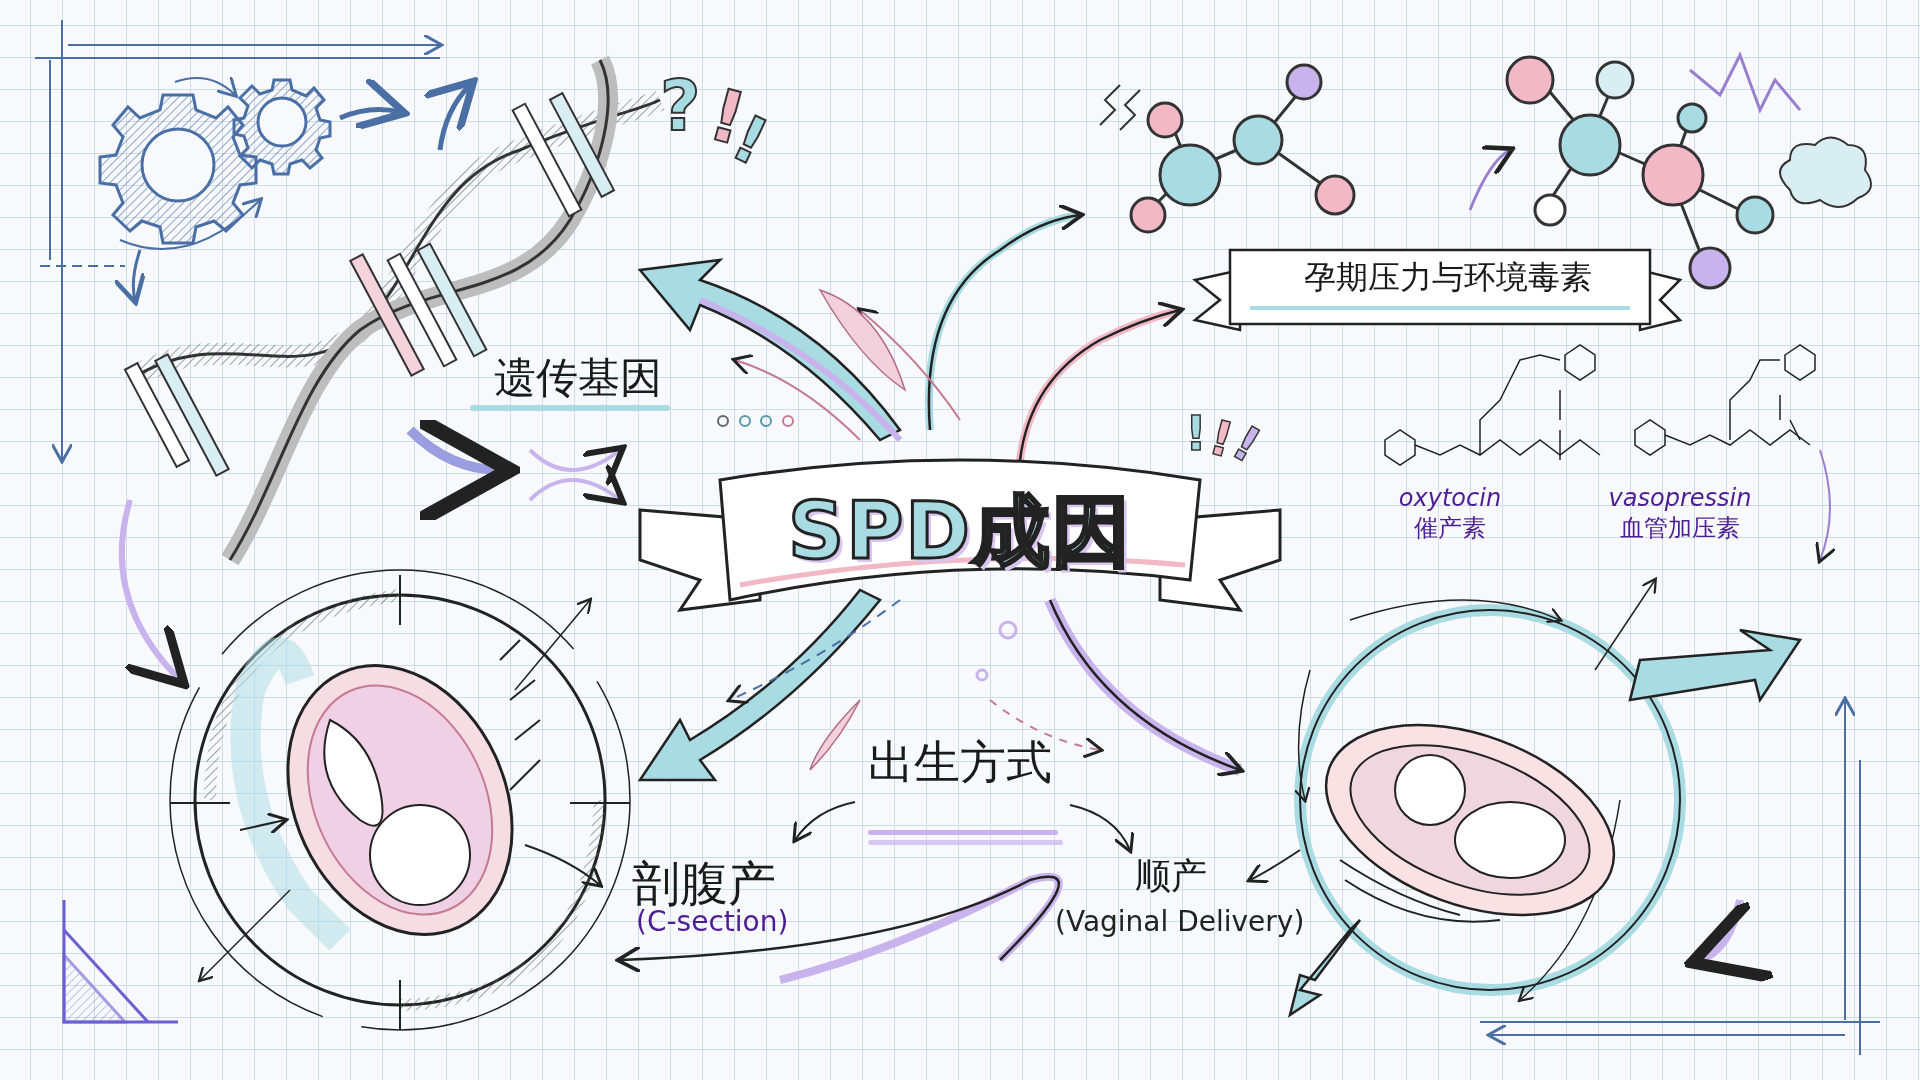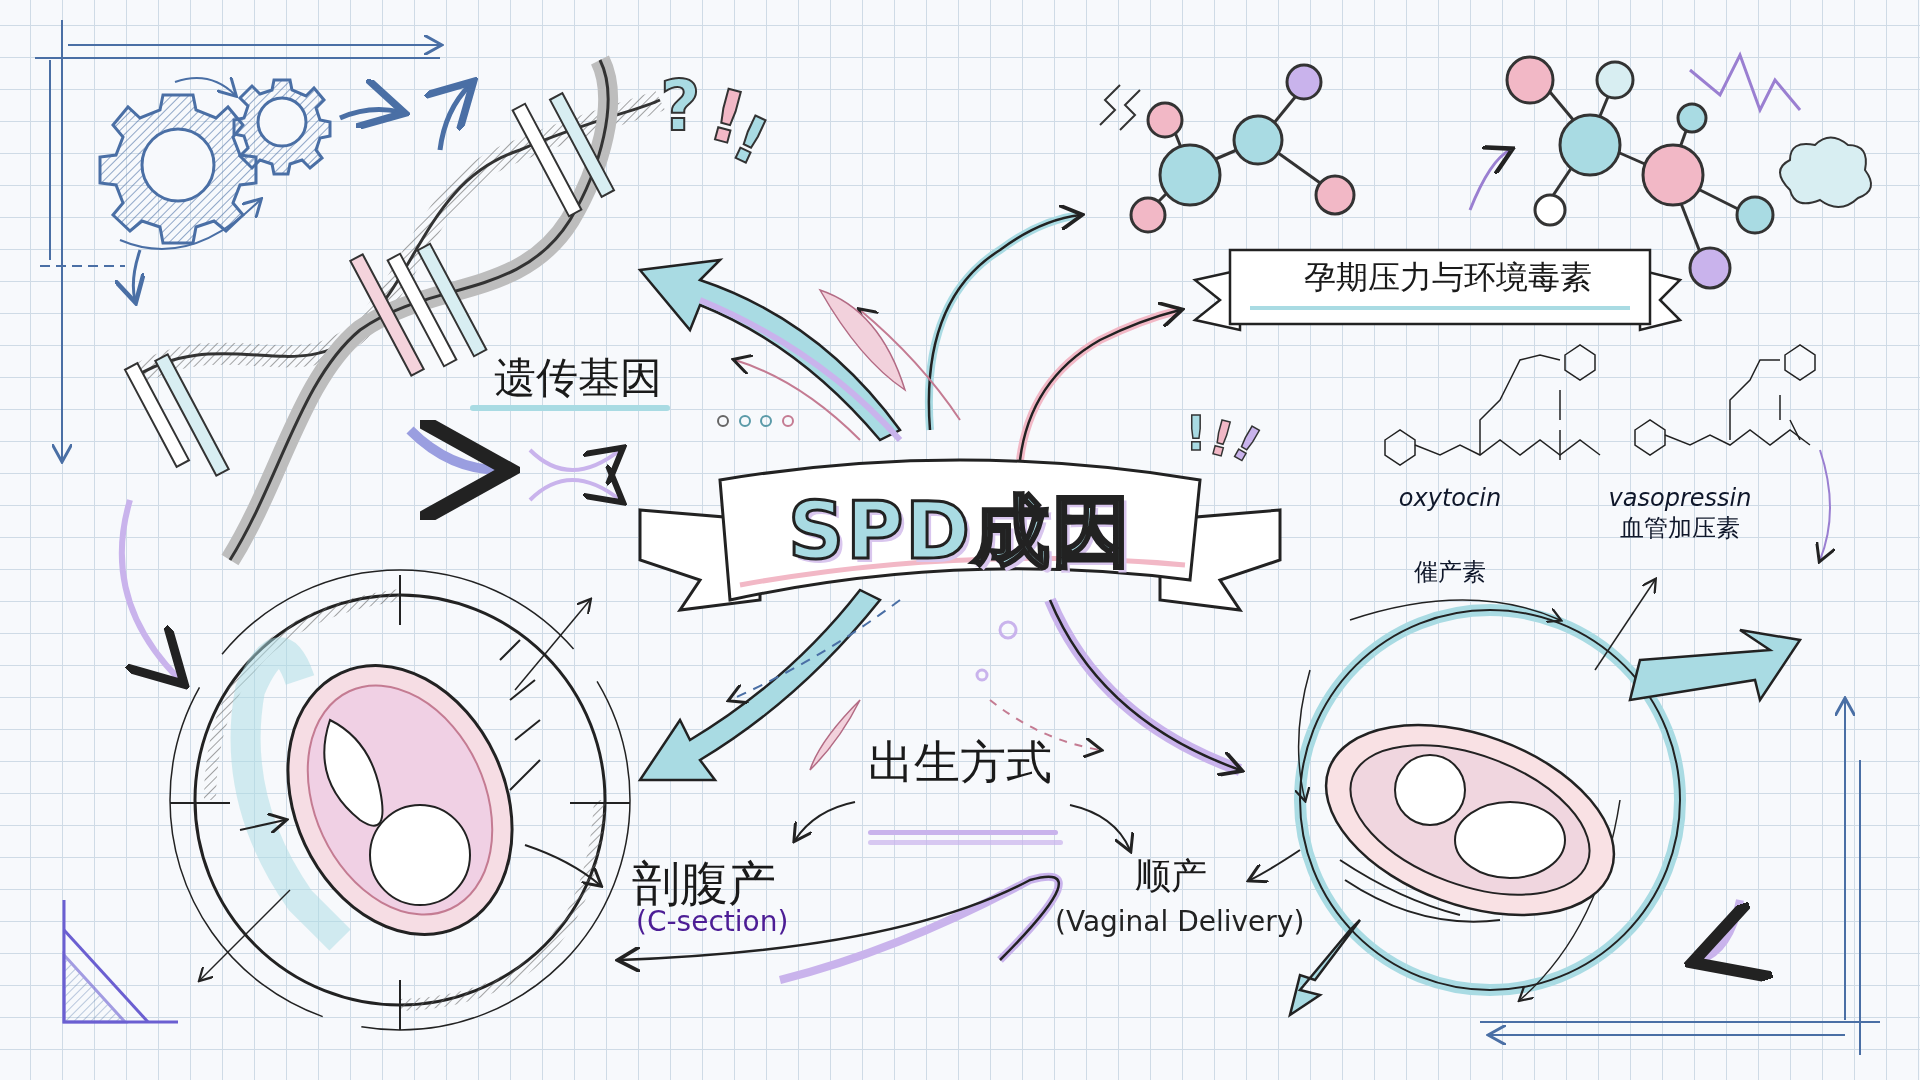--- a/index.html
+++ b/index.html
@@ -21,23 +21,23 @@
     -webkit-text-stroke: 3px #222; letter-spacing: 2px;
     text-shadow: 4px 4px 0 #d9c6ee;
   }
   .node-genetics { left: 478px; top: 350px; font-size: 42px; margin-left: 16px; }
   .node-stress { left: 1238px; top: 256px; font-size: 32px; width: 420px; text-align: center; }
   .node-birth { left: 868px; top: 732px; font-size: 46px; }
   .node-csection { left: 632px; top: 852px; font-size: 48px; }
   .node-csection-en { left: 636px; top: 905px; font-size: 28px; color: #4c1d95; }
   .node-vaginal { left: 1135px; top: 852px; font-size: 36px; }
   .node-vaginal-en { left: 1055px; top: 905px; font-size: 28px; color: #222; }
-  .mol-label { position: absolute; font-size: 24px; color: #0f172a; text-align: center; width: 200px; }
+  .mol-label { position: absolute; font-size: 24px; color: #4c1d95; text-align: center; width: 200px; }
   .mol-oxy { left: 1350px; top: 484px; font-style: italic; }
-  .mol-oxy-cn { left: 1350px; top: 512px; margin-top: 44px; }
+  .mol-oxy-cn { left: 1350px; top: 512px; }
   .mol-vaso { left: 1580px; top: 484px; font-style: italic; }
   .mol-vaso-cn { left: 1580px; top: 512px; text-align: center; }
   .underline { position: absolute; border-radius: 4px; }
 </style>
 </head>
 <body>
 
 <svg class="art" width="1920" height="1080" viewBox="0 0 1920 1080">
   <defs>
     <pattern id="hatch" width="6" height="6" patternUnits="userSpaceOnUse" patternTransform="rotate(45)">

